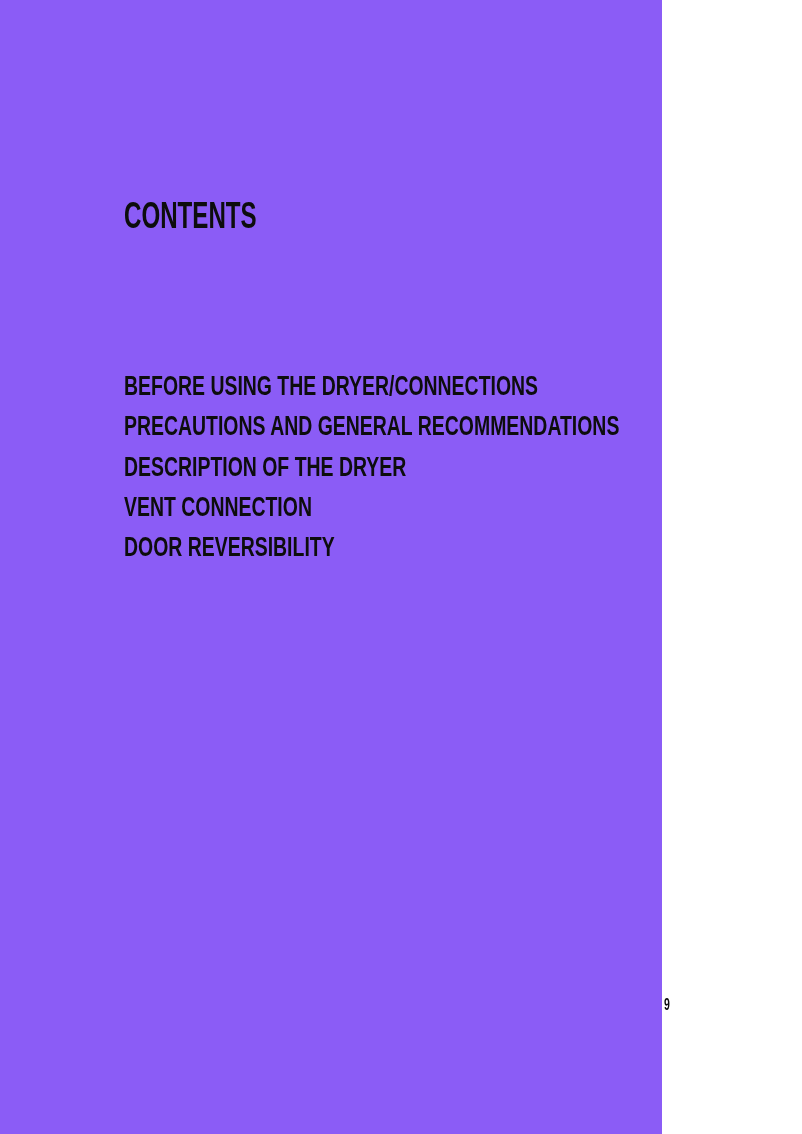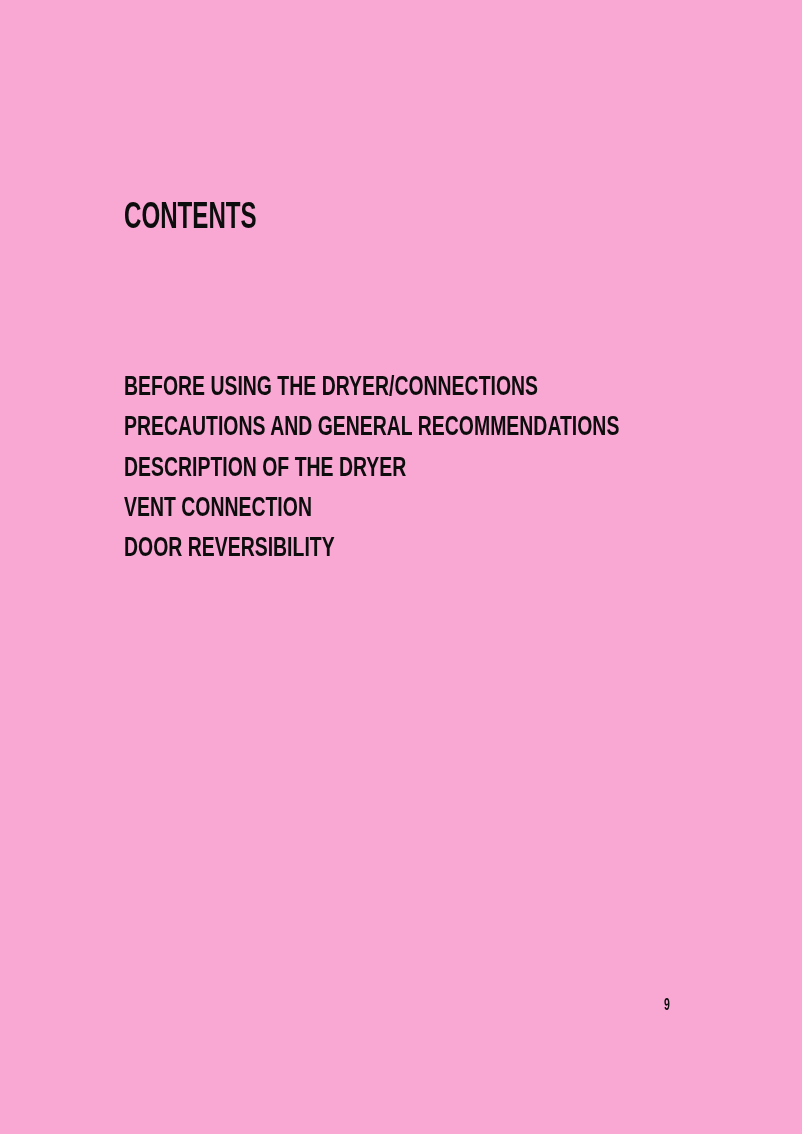--- a/index.html
+++ b/index.html
@@ -8,23 +8,24 @@
   }
   body {
     width: 802px;
     height: 1134px;
     background: #ffffff;
     font-family: "Liberation Sans", sans-serif;
     overflow: hidden;
   }
   .page {
     position: relative;
-    width: 802px;
+    width: 654px;
     height: 1134px;
-    background: #f9a8d4;
+    background: #8b5cf6;
+    padding-left: 8px;
   }
   .doc-title {
     position: absolute;
     left: 124px;
     top: 198px;
     margin: 0;
     font-size: 36px;
     line-height: 36px;
     font-weight: 700;
     color: #0d0d0d;

